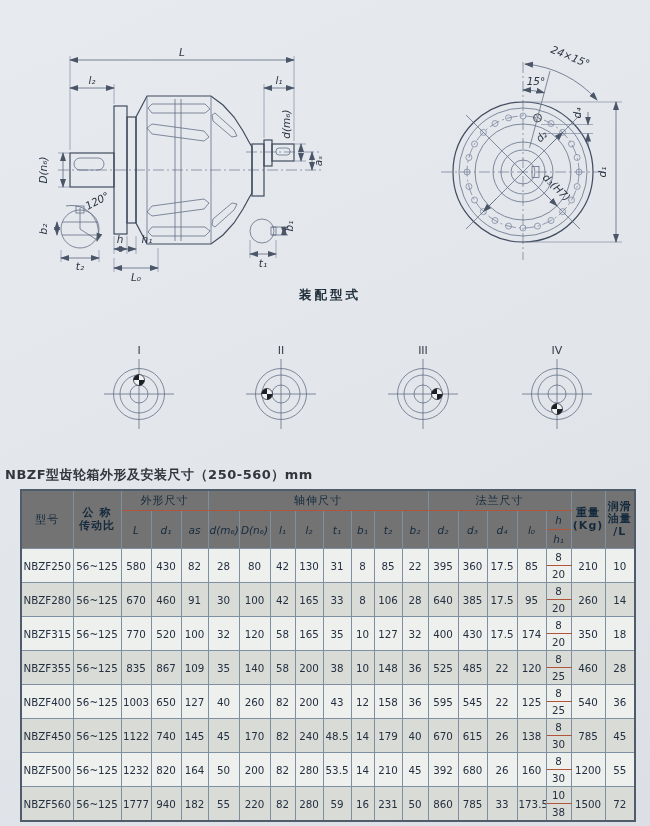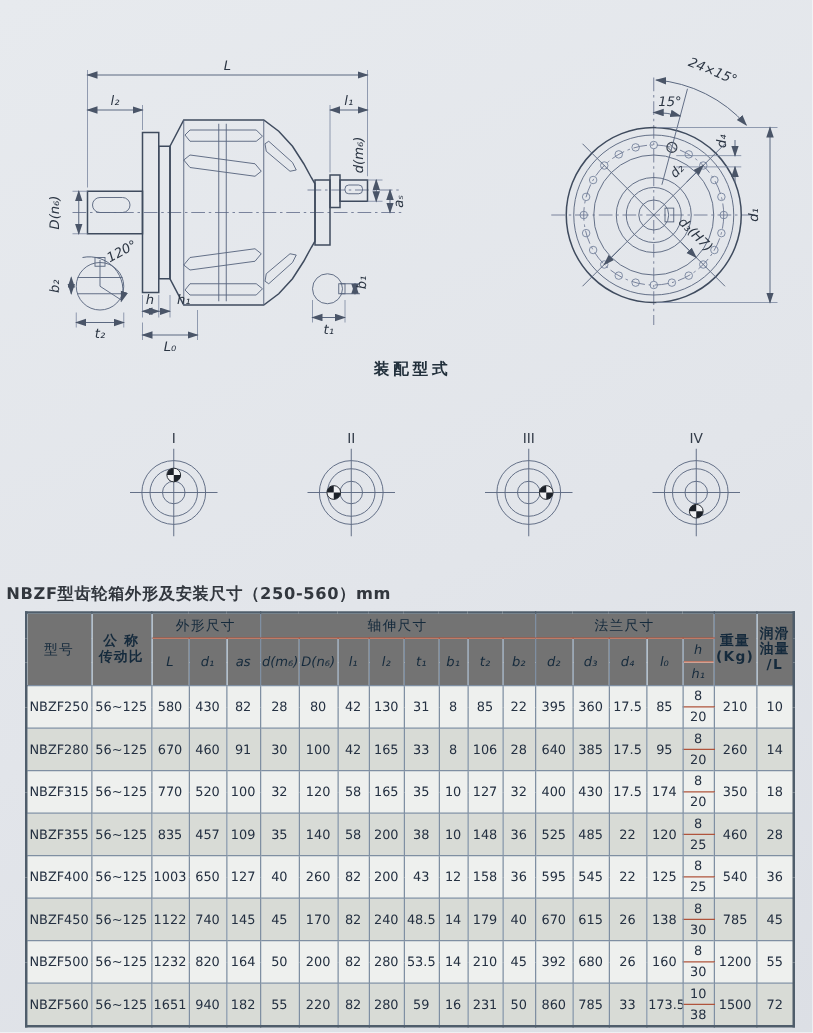--- a/index.html
+++ b/index.html
@@ -412,21 +412,21 @@
           <td rowspan="2">18</td>
         </tr>
     <tr>
           <td>20</td>
         </tr>
 
     <tr class="rt alt">
           <td rowspan="2">NBZF355</td>
           <td rowspan="2">56~125</td>
           <td rowspan="2">835</td>
-          <td rowspan="2">457</td>
+          <td rowspan="2">867</td>
           <td rowspan="2">109</td>
           <td rowspan="2">35</td>
           <td rowspan="2">140</td>
           <td rowspan="2">58</td>
           <td rowspan="2">200</td>
           <td rowspan="2">38</td>
           <td rowspan="2">10</td>
           <td rowspan="2">148</td>
           <td rowspan="2">36</td>
           <td rowspan="2">525</td>
@@ -515,21 +515,21 @@
           <td rowspan="2">1200</td>
           <td rowspan="2">55</td>
         </tr>
     <tr>
           <td>30</td>
         </tr>
 
     <tr class="rt alt">
           <td rowspan="2">NBZF560</td>
           <td rowspan="2">56~125</td>
-          <td rowspan="2">1651</td>
+          <td rowspan="2">1777</td>
           <td rowspan="2">940</td>
           <td rowspan="2">182</td>
           <td rowspan="2">55</td>
           <td rowspan="2">220</td>
           <td rowspan="2">82</td>
           <td rowspan="2">280</td>
           <td rowspan="2">59</td>
           <td rowspan="2">16</td>
           <td rowspan="2">231</td>
           <td rowspan="2">50</td>

